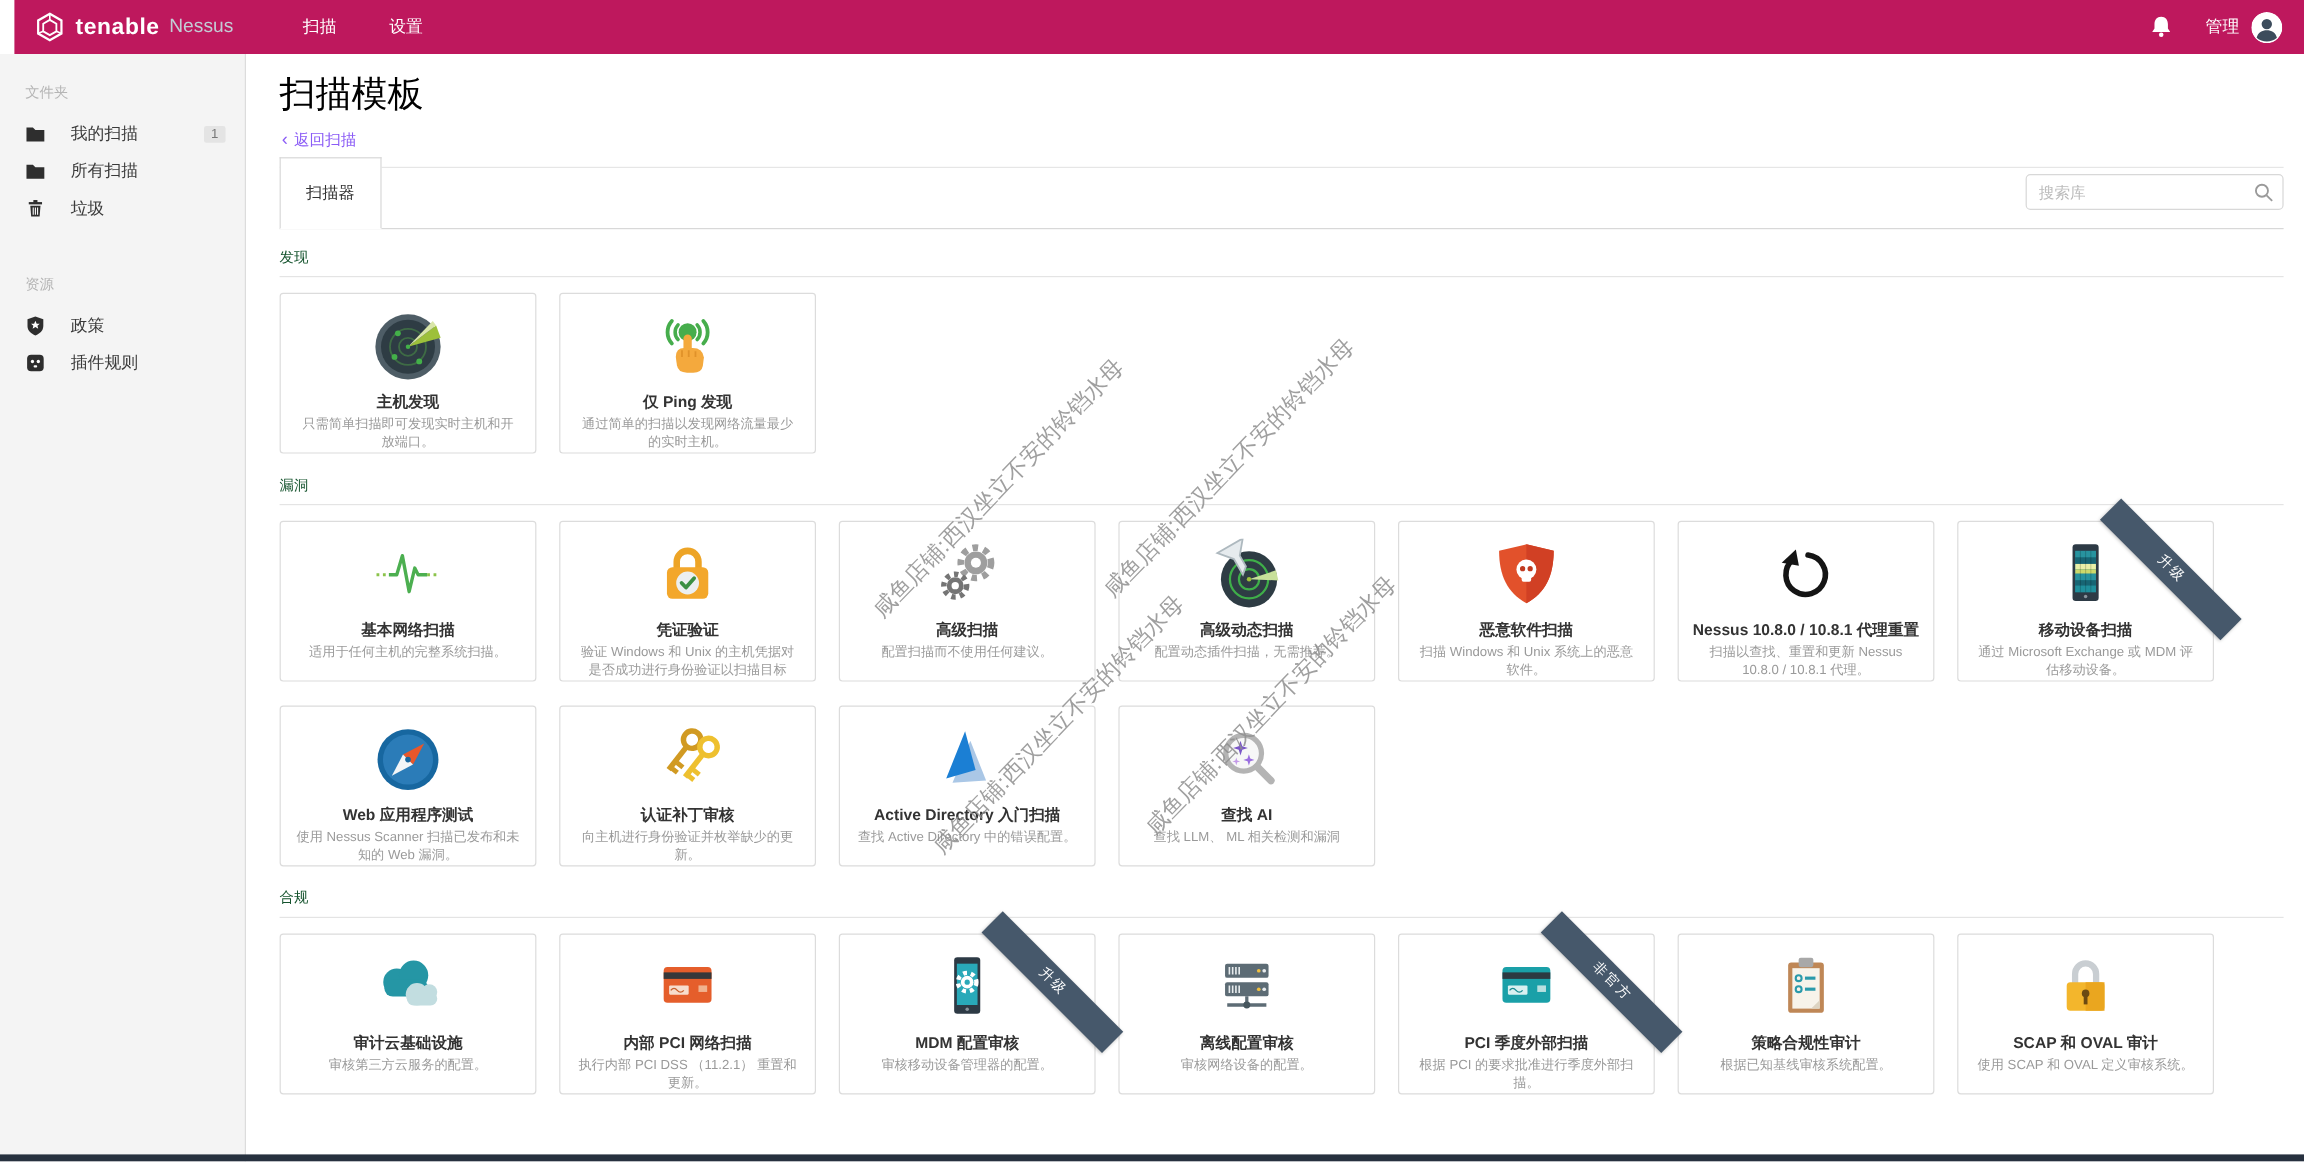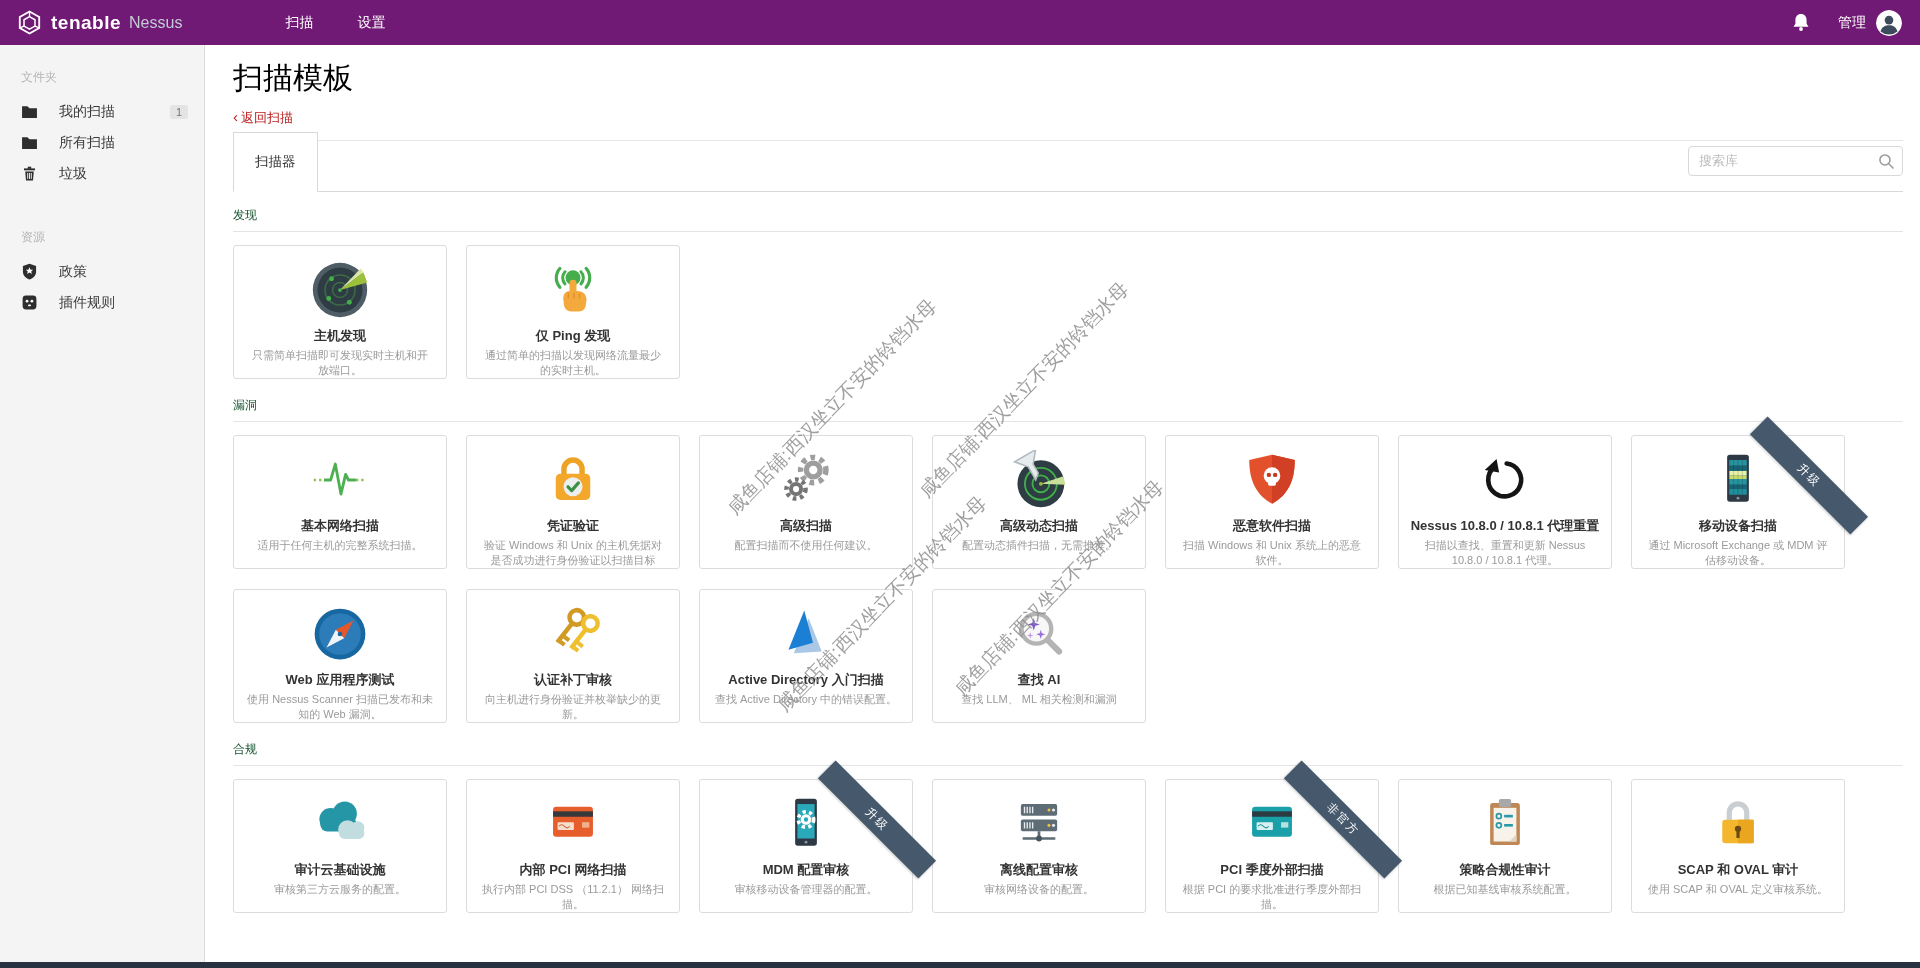--- a/index.html
+++ b/index.html
@@ -3,22 +3,22 @@
 <meta charset="utf-8">
 <style>
   * { box-sizing: border-box; margin: 0; padding: 0; }
   html,body { width:1920px; height:968px; }
   body {
     font-family: "Liberation Sans", "DejaVu Sans", sans-serif;
     background:#fff; color:#333; position:relative; overflow:hidden;
   }
   
   .topbar {
-    position:absolute; top:0; left:0; right:0; height:45px;
-    background:#701a75; display:flex; align-items:center; z-index:20;gap:45px;
+    position:absolute; top:0; left:12px; right:0; height:45px;
+    background:#be185d; display:flex; align-items:center; z-index:20;
   }
   .brand { display:flex; align-items:center; padding-left:16px; }
   .brand svg { margin-right:8px; }
   .brand-name { color:#fff; font-size:19px; font-weight:bold; letter-spacing:.5px; }
   .brand-prod { color:#c3ccd5; font-size:16px; margin-left:8px; font-weight:normal; }
   .topnav { display:flex; margin-left:36px; height:31px;align-items:center; }
   .topnav-item { color:#fff; font-size:14px; line-height:45px; padding:0 22px; cursor:pointer; }
   .topbar-right { margin-left:auto; display:flex; align-items:center; padding-right:18px; }
   .bell { margin-right:26px; cursor:pointer; display:flex; }
   .admin { color:#fff; font-size:14px; margin-right:10px; cursor:pointer; }
@@ -33,33 +33,33 @@
   .side-item { display:flex; align-items:center; height:31px; padding-left:21px; cursor:pointer; font-size:14px; color:#3a3a3a; }
   .side-item svg { width:17px; height:17px; margin-right:21px; flex:none; }
   .side-badge {
     margin-left:auto; margin-right:16px; background:#e4e4e4; color:#777;
     font-size:11px; padding:1px 6px; border-radius:2px;
   }
   
   .content { position:absolute; left:206px; top:45px; right:0; bottom:0; background:#fff; padding:0 17px 0 27px; }
   .page-head { padding:13px 0 13px 0; border-bottom:1px solid #e6e6e6; }
   .page-title { font-size:30px; font-weight:normal; color:#000000; }
-  .back-link { display:inline-block; margin-top:9px; color:#b91c1c; font-size:13px; text-decoration:none; cursor:pointer; }
+  .back-link { display:inline-block; margin-top:9px; color:#8b5cf6; font-size:13px; text-decoration:none; cursor:pointer;font-family:Liberation Mono, monospace; }
   .back-link .chev { font-size:15px; margin-right:3px; }
   .tabbar { position:relative; height:51px; border-bottom:1px solid #d8d8d8; }
   .tab {
     position:absolute; left:0; bottom:-1px; background:#fff;
     border:1px solid #d8d8d8; border-bottom:1px solid #fff;
     padding:20px 21px; font-size:13.5px; color:#333; cursor:pointer;
   }
   .searchbox { position:absolute; right:0; top:5px; width:215px; height:30px; }
   .searchbox input {
     width:100%; height:100%; border:1px solid #d8d8d8; border-radius:4px;
     padding:0 30px 0 10px; font-size:13px; color:#555; outline:none;
-    font-family:Liberation Mono, monospace;
+    font-family:Liberation Sans, sans-serif;
   }
   .searchbox input::placeholder { color:#bbb; }
   .searchbox svg { position:absolute; right:8px; top:7px; }
   
   .section { margin-top:15px; }
   .section + .section { margin-top:18px; }
   .section-label { color:#14532d; font-size:12px; margin-bottom:7px; }
   .section-rule { border:0; border-top:1px solid #e4e4e4; margin:0 0 13px 0; }
   .cards { display:flex; flex-wrap:wrap; gap:20px 19px; }
   .card {
@@ -426,21 +426,21 @@
         <div class="card-icon">
             <svg width="58" height="58" viewBox="0 0 64 64">
           <rect x="10" y="13" width="44" height="33" rx="3.5" fill="#e55e2b"></rect>
           <rect x="10" y="18" width="44" height="6" fill="#36383a"></rect>
           <rect x="15" y="30" width="18" height="8.5" rx="1" fill="#f7ddcd"></rect>
           <path d="M16.5 34.5 q3 -3.5 6 0 t6 0" stroke="#c8602e" stroke-width="1.2" fill="none"></path>
           <rect x="42" y="30" width="8" height="6" fill="#f0b28e"></rect>
         </svg>
           </div>
         <div class="card-title">内部 PCI 网络扫描</div>
-        <div class="card-desc">执行内部 PCI DSS （11.2.1） 网络扫描。</div>
+        <div class="card-desc">执行内部 PCI DSS （11.2.1） 重置和更新。</div>
       </div>
 
       <div class="card">
         <div class="ribbon">升级</div>
         <div class="card-icon">
             <svg width="58" height="58" viewBox="0 0 64 64">
           <rect x="20" y="4" width="24" height="52" rx="3" fill="#2d3a45"></rect>
           <rect x="22.5" y="10" width="19" height="38" fill="#29a9b9"></rect>
           <circle cx="32" cy="27" r="8.5" fill="none" stroke="#fff" stroke-width="4" stroke-dasharray="3.6 3.6"></circle>
           <circle cx="32" cy="27" r="5.8" fill="#fff"></circle>

